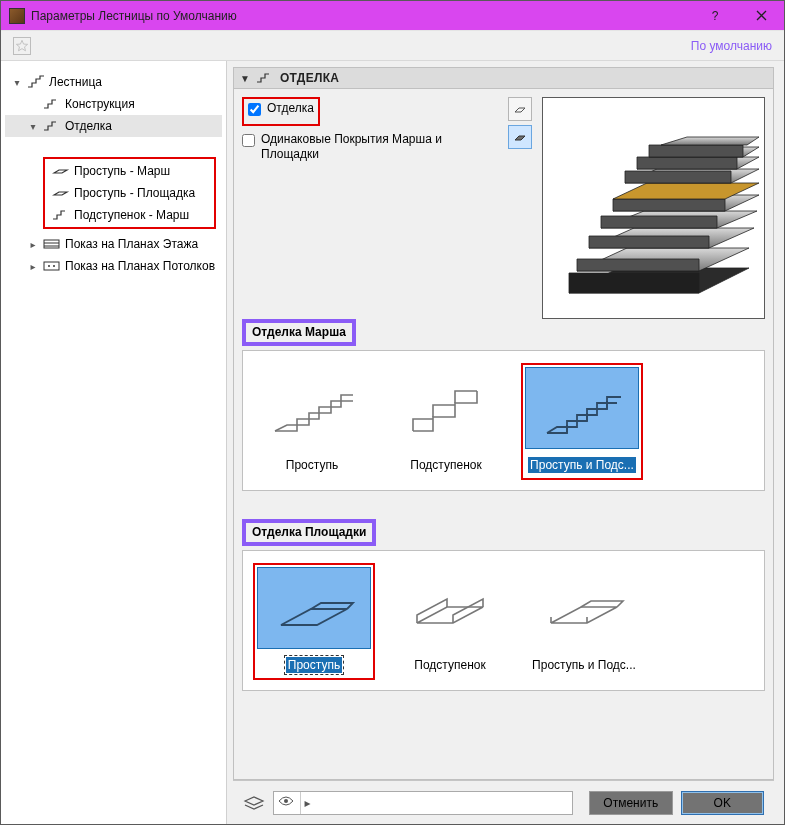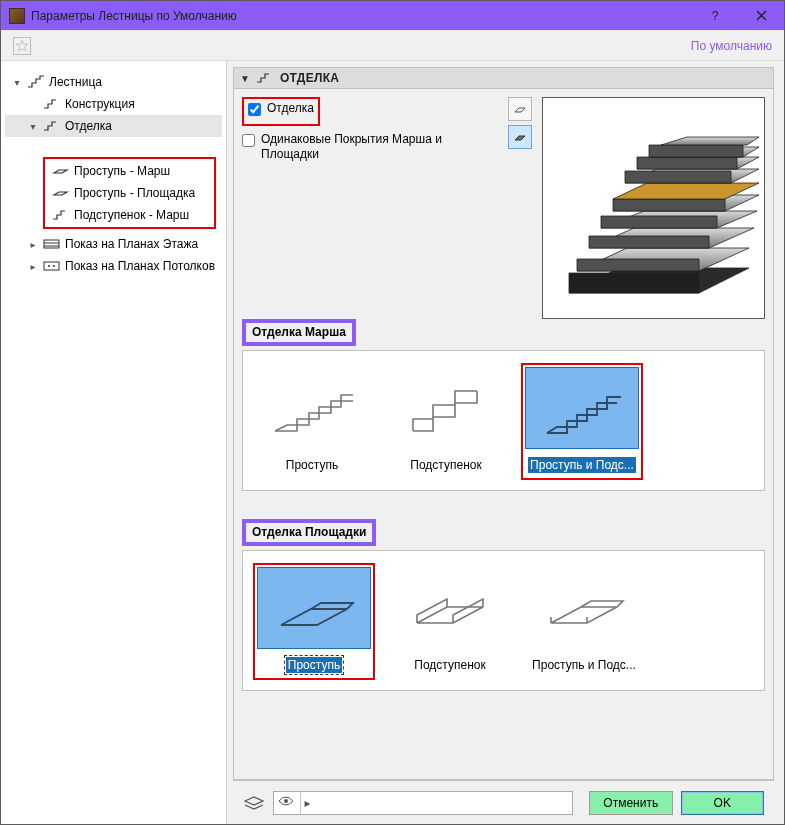--- a/index.html
+++ b/index.html
@@ -1,18 +1,18 @@
 <!DOCTYPE html>
 <html><head>
 <meta charset="utf-8">
 <style>
   * { box-sizing: border-box; font-family: "Segoe UI", Tahoma, sans-serif; font-size: 12px; }
   body { margin: 0; background: #fff; }
   .window { width: 785px; height: 825px; border: 1px solid #5a5a5a; display: flex; flex-direction: column; background: #f0f0f0; }
-  .titlebar { height: 30px; background: #8b5cf6; display: flex; align-items: center; border-bottom: 1px solid #e5e5e5; }
+  .titlebar { height: 30px; background: #d946ef; display: flex; align-items: center; border-bottom: 1px solid #e5e5e5; }
   .titlebar .app-icon { width: 16px; height: 16px; margin: 0 6px 0 8px; background: linear-gradient(135deg,#8b5a2b,#5a3618); border:1px solid #333; }
   .titlebar .title { flex: 1; color: #222; }
   .titlebar .ctrl { width: 46px; height: 30px; display:flex; align-items:center; justify-content:center; color:#222; }
   .toprow { height: 30px; display:flex; align-items:center; padding: 0 12px; border-bottom:1px solid #d9d9d9; background:#f0f0f0; }
   .star { width:18px; height:18px; border:1px solid #bdbdbd; position:relative; }
   .star svg { position:absolute; inset:1px; }
   .toprow .spacer { flex:1; }
   .toprow .default-label { color:#8b5cf6; }
   .body { flex:1; display:flex; min-height:0; }
   .sidebar { width: 226px; border-right:1px solid #d0d0d0; background:#fff; padding:10px 4px; overflow:auto; }
@@ -53,21 +53,21 @@
   .card.selected .cap { background:#1a6fb3; color:#fff; }
   .card.redsel { border:2px solid #e20000; padding:2px; width:122px; }
   .card.redsel .thumb { height:82px; }
   .card .cap.dashed { outline:1px dashed #333; outline-offset:1px; }
 
   .footer { height:44px; border-top:1px solid #c5c5c5; background:#f0f0f0; display:flex; align-items:center; padding:0 10px; gap:8px; }
   .layer-combo { flex:0 0 300px; height:24px; border:1px solid #aaa; background:#fff; display:flex; align-items:center; padding:0 4px; gap:6px; }
   .layer-combo .arrow { width:14px; height:22px; border-left:1px solid #ccc; display:flex; align-items:center; justify-content:center; color:#555; }
   .layer-icon { width:24px; height:20px; display:flex; align-items:center; justify-content:center; }
   .footer .spacer { flex:1; }
-  .btn { width:92px; height:24px; border:1px solid #9a9a9a; background:#86efac; display:flex; align-items:center; justify-content:center; }
+  .btn { width:92px; height:24px; border:1px solid #9a9a9a; background:#737373; display:flex; align-items:center; justify-content:center; }
   .btn.primary { border:1px solid #2f6fb0; box-shadow: inset 0 0 0 1px #8fc0ea; }
 
   
   .stair-ico path, .stair-ico line { stroke:#333; stroke-width:1.2; fill:none; }
 </style>
 </head>
 <body>
 
 <div class="window">
 

